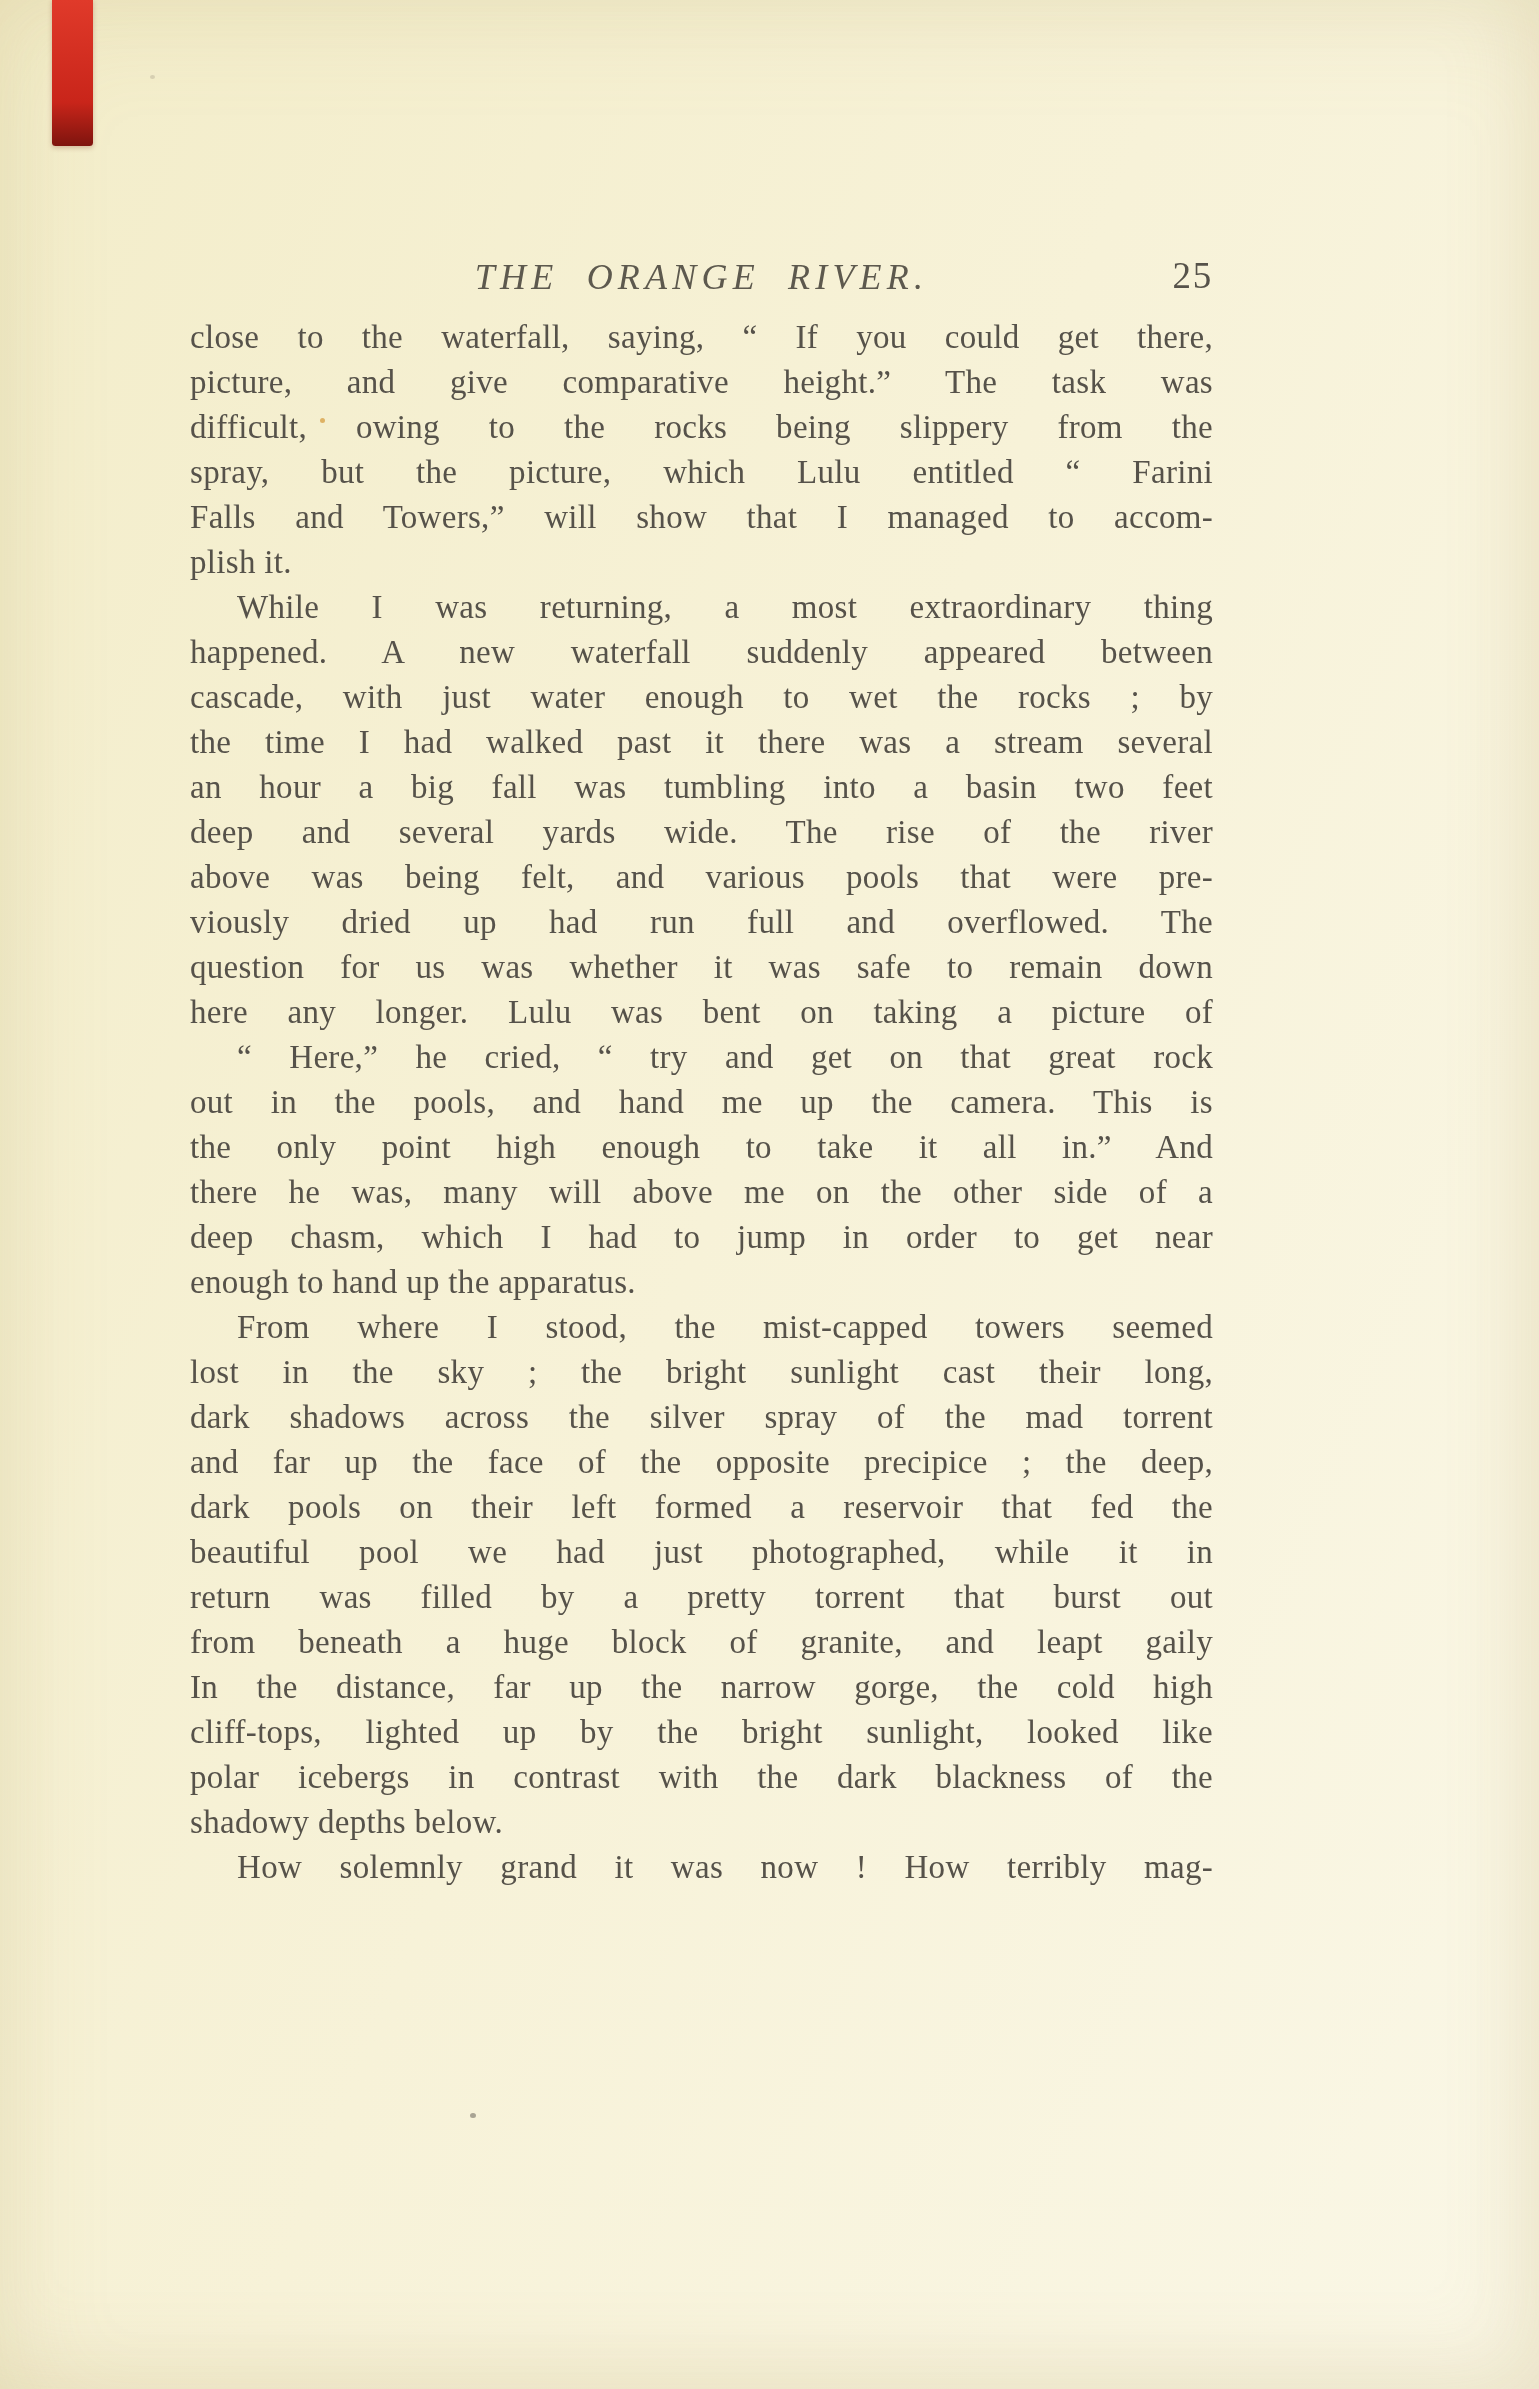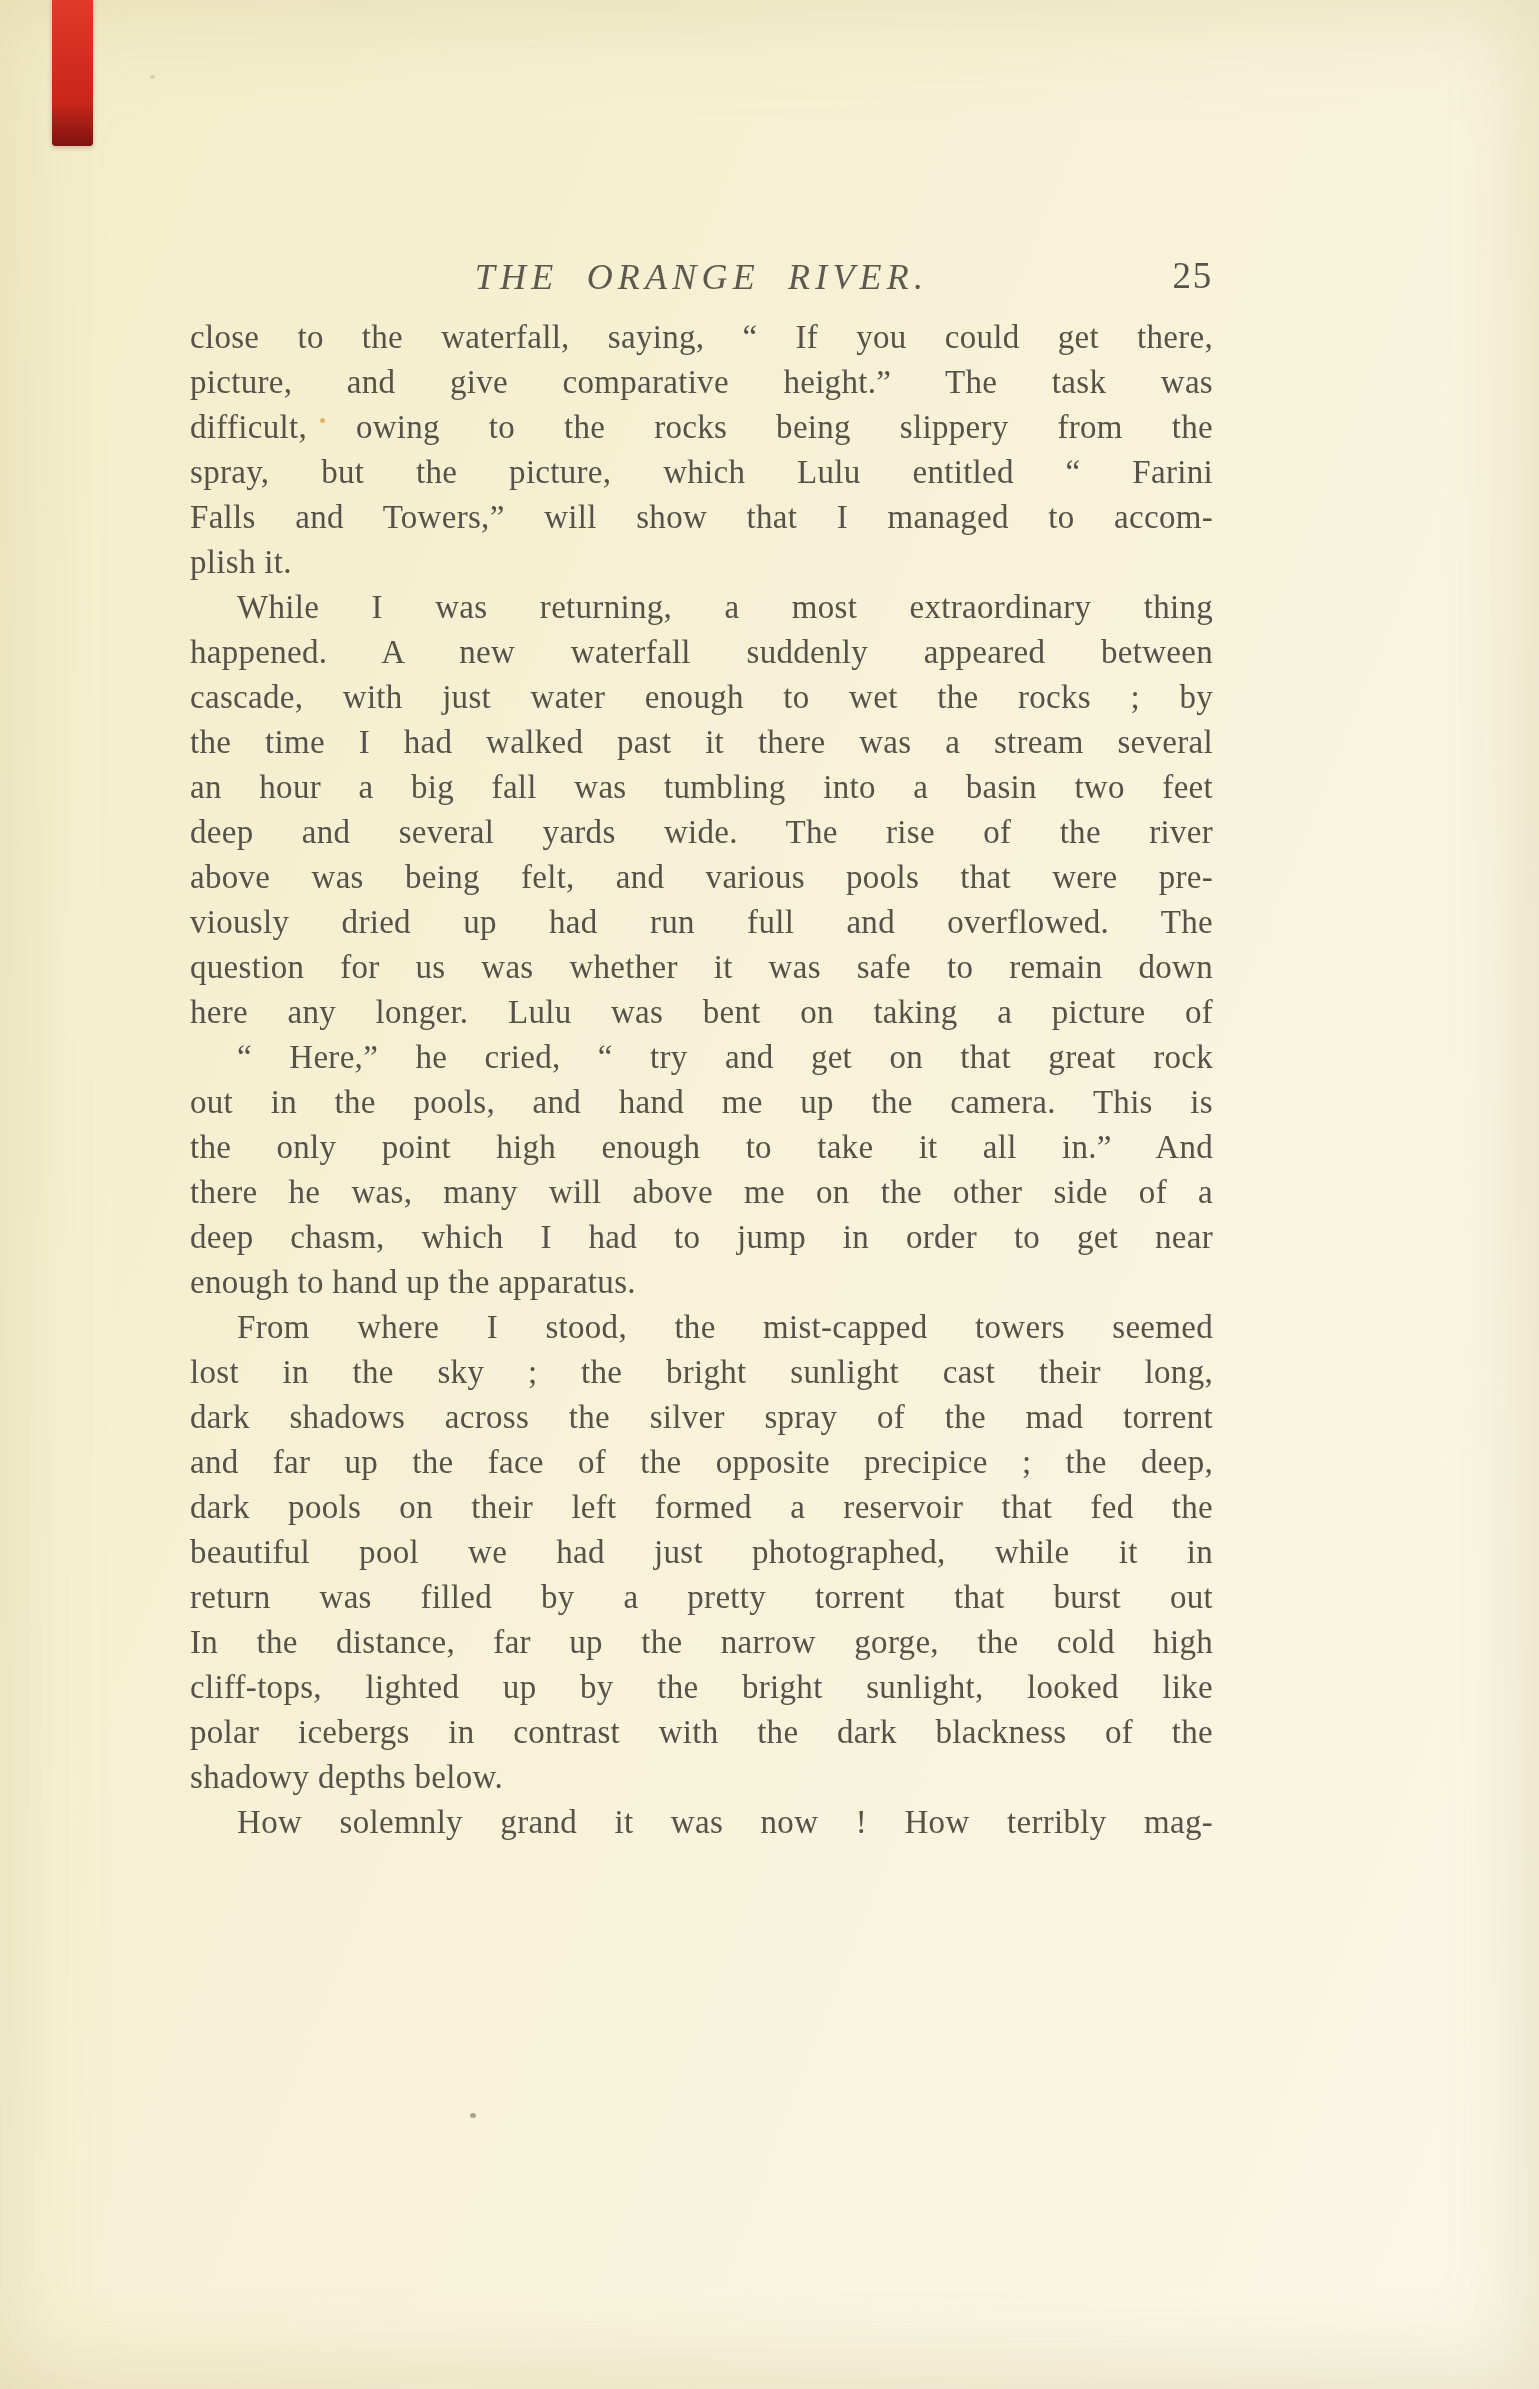--- a/index.html
+++ b/index.html
@@ -123,20 +123,21 @@
       <div class="line">there he was, many will above me on the other side of a</div>
       <div class="line">deep chasm, which I had to jump in order to get near</div>
       <div class="line endpara">enough to hand up the apparatus.</div>
       <div class="line indent">From where I stood, the mist-capped towers seemed</div>
       <div class="line">lost in the sky ; the bright sunlight cast their long,</div>
       <div class="line">dark shadows across the silver spray of the mad torrent</div>
       <div class="line">and far up the face of the opposite precipice ; the deep,</div>
       <div class="line">dark pools on their left formed a reservoir that fed the</div>
       <div class="line">beautiful pool we had just photographed, while it in</div>
       <div class="line">return was filled by a pretty torrent that burst out</div>
+      <div class="line">from beneath a huge block of granite, and leapt gaily</div>
       <div class="line">In the distance, far up the narrow gorge, the cold high</div>
       <div class="line">cliff-tops, lighted up by the bright sunlight, looked like</div>
       <div class="line">polar icebergs in contrast with the dark blackness of the</div>
       <div class="line endpara">shadowy depths below.</div>
       <div class="line indent">How solemnly grand it was now ! How terribly mag-</div>
     </div>
 
   <div class="speck speck-1"></div>
   <div class="speck speck-2"></div>
   <div class="speck speck-3"></div>

